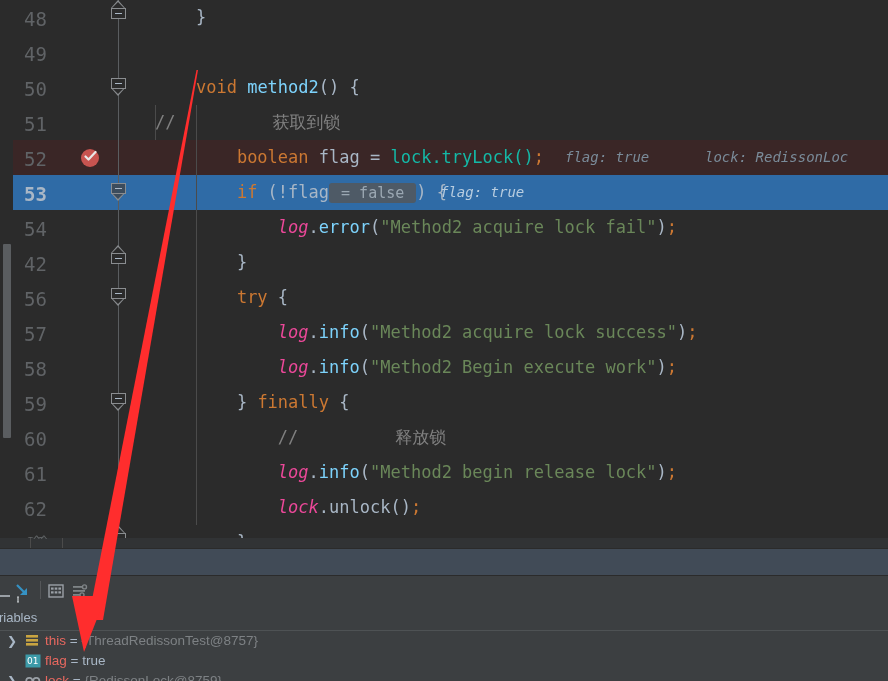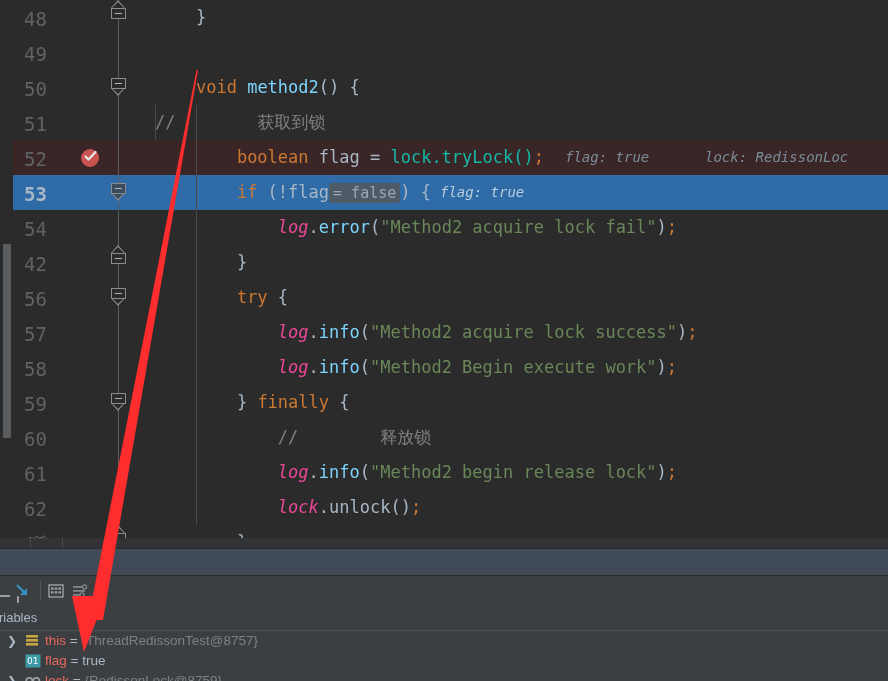--- a/index.html
+++ b/index.html
@@ -174,32 +174,32 @@
     letter-spacing: 0px;
     white-space: pre;
   }
   .kw      { color: #cc7832; }
   .mname   { color: #7dd3fc; }
   .fieldi  { color: #ec4899; font-style: italic; }
   .str     { color: #6a8759; }
   .punc    { color: #a9b7c6; }
   .semi    { color: #cc7832; }
   .cmt     { color: #808080; }
-  .cmtcjk  { color: #808080; font-family: "DejaVu Sans", sans-serif; }
+  .cmtcjk  { color: #808080; font-family: "DejaVu Sans", sans-serif; margin-left: 15px; }
   .link    { color: #14b8a6; }
   .paren   { color: #a9b7c6; }
   .hint    { color: #7a8b99; font-style: italic; font-size: 14px; }
   .row.cur .hint { color: #b8cde0; }
   .inlay {
     background: #4e5a66;
     color: #9aa7b2;
     font-style: normal;
     font-size: 15px;
     border-radius: 3px;
-    padding: 1px 4px;
+    padding: 1px 12px;
   }
 
   
   #bottom {
     position: absolute;
     left: 0; top: 538px;
     width: 888px; height: 143px;
     background: #3c3f41;
   }
   .tabstrip {

